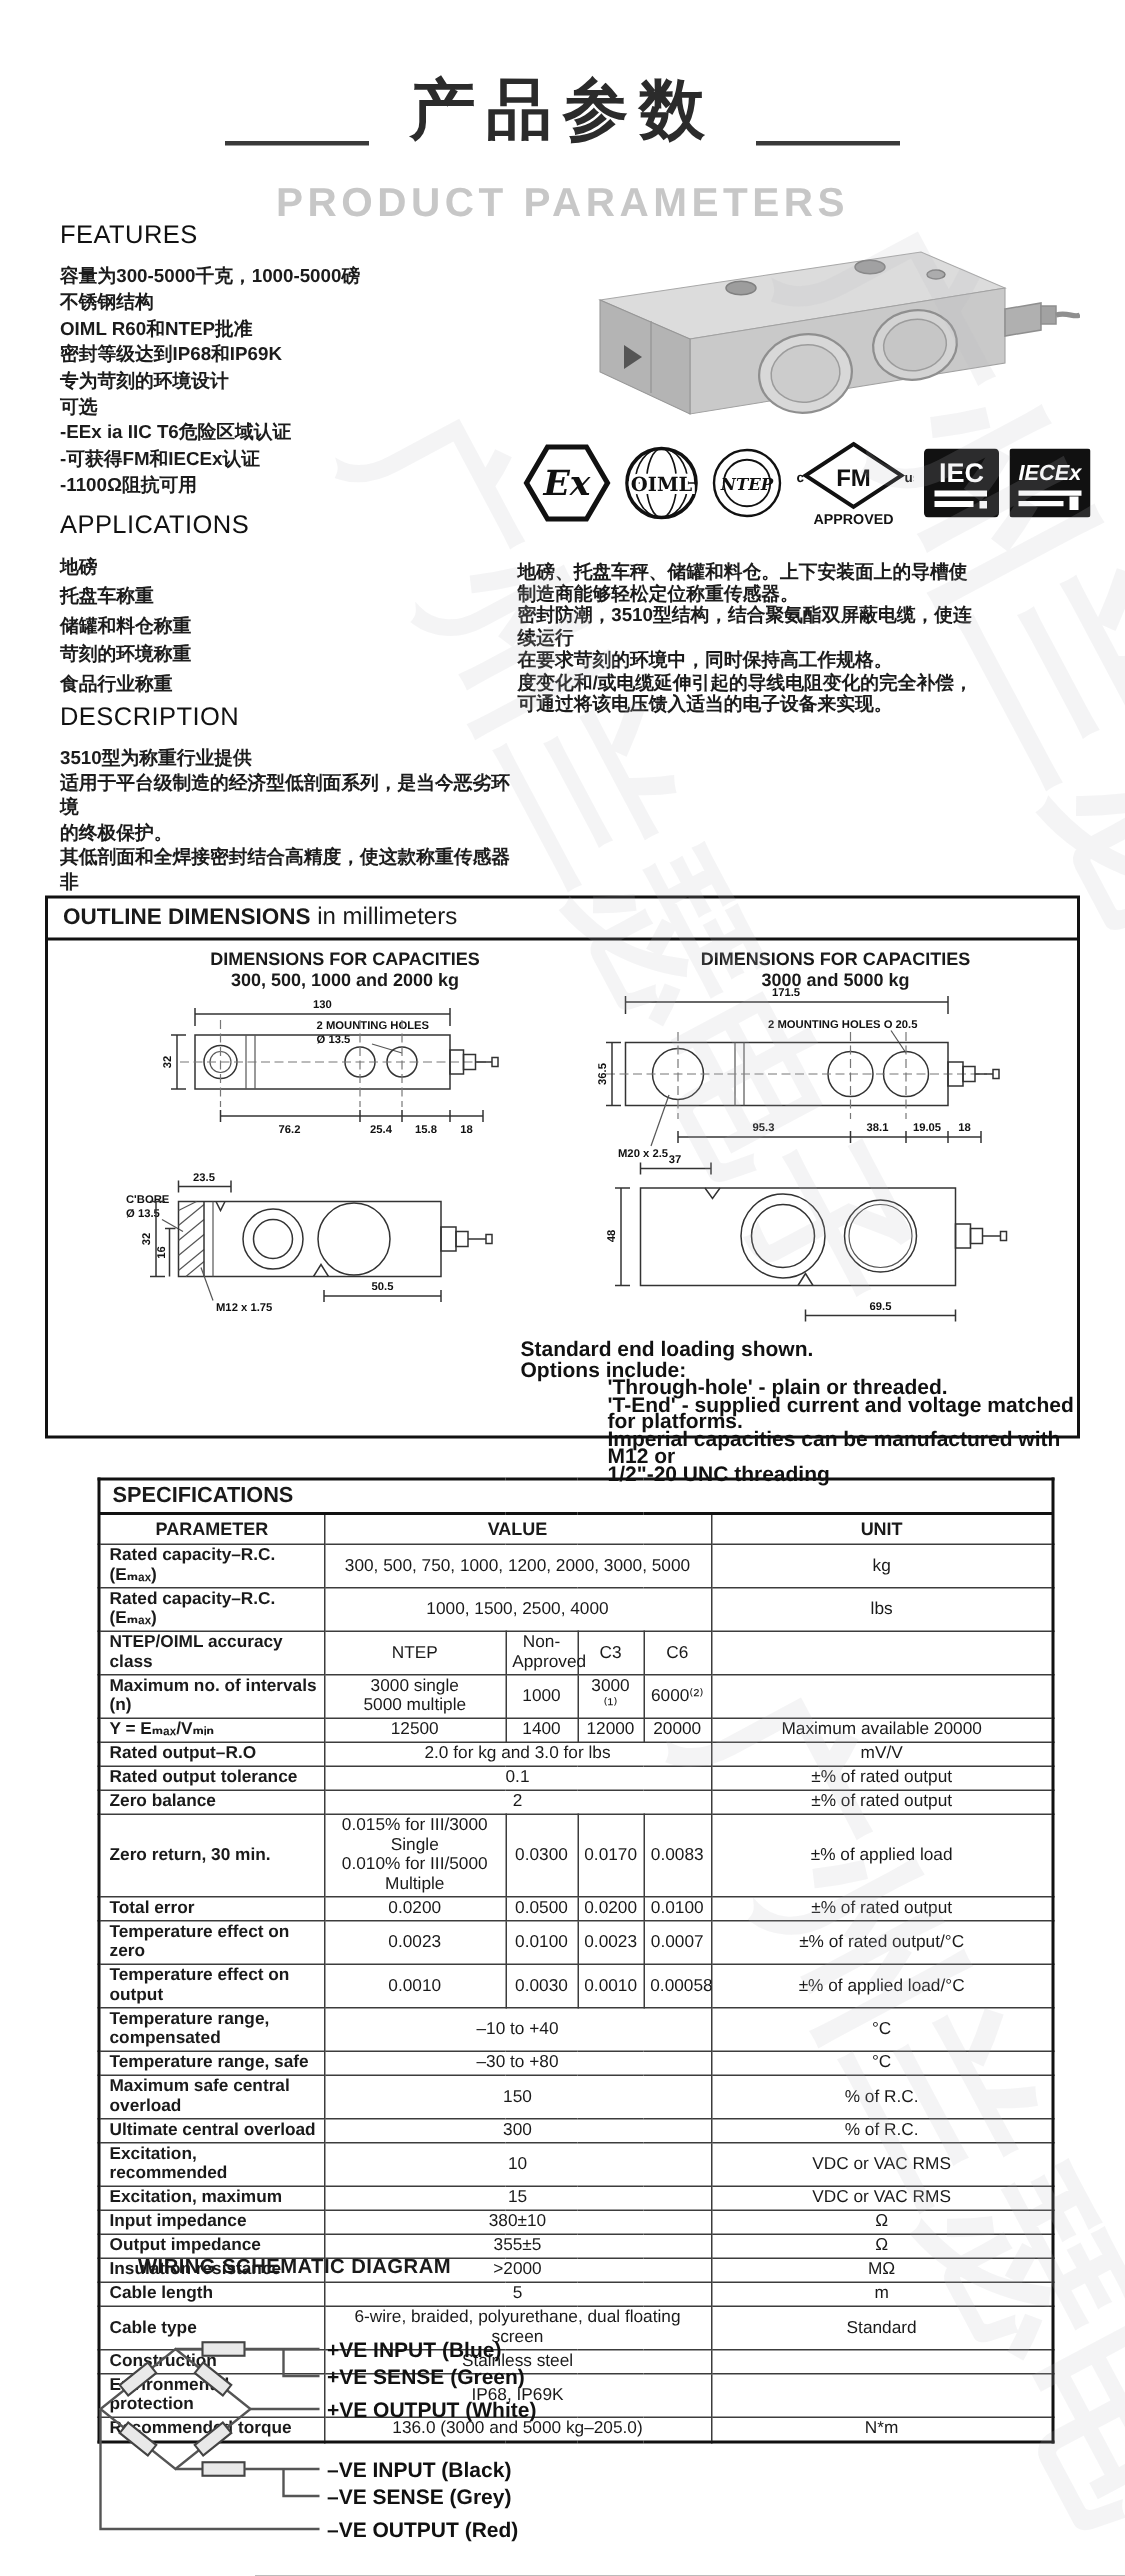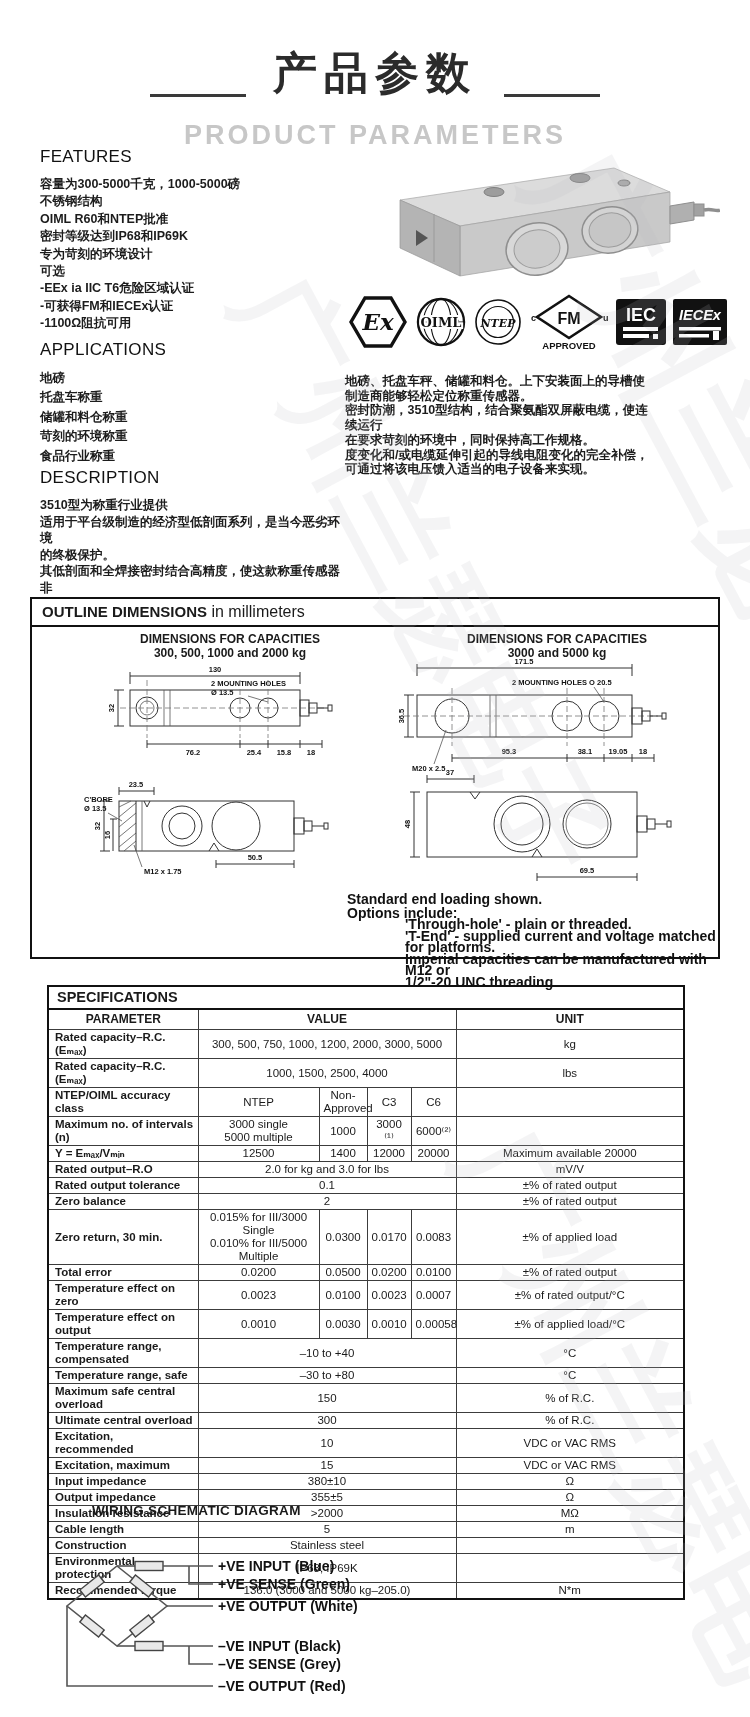--- a/index.html
+++ b/index.html
@@ -33,21 +33,21 @@
   #outline-title .suffix{font-weight:normal;font-size:16px;}
   .dim-caption{position:absolute;text-align:center;font-size:12px;font-weight:bold;line-height:14px;}
   .drawing{position:absolute;}
   .dim{font:bold 7.5px "Liberation Sans","DejaVu Sans",sans-serif;fill:#111;}
   .dln{stroke:#333;stroke-width:1;fill:none;}
   .thin{stroke:#555;stroke-width:.8;fill:none;}
   .dash{stroke:#777;stroke-width:.8;fill:none;stroke-dasharray:6 3;}
   .notes{position:absolute;left:295px;top:295px;font-size:14px;font-weight:bold;color:#111;line-height:11.5px;margin-left:20px;}
   .notes .ind{margin-left:58px;}
   
-  #spec-wrap{position:absolute;left:47px;top:985px;width:636px;}
+  #spec-wrap{position:absolute;left:65px;top:985px;width:636px;}
   table.spec{border-collapse:collapse;width:636px;table-layout:fixed;border:2px solid #111;}
   table.spec td{border:1px solid #3c3c3c;font-size:11.5px;line-height:13px;padding:1px 4px;
                 text-align:center;vertical-align:middle;white-space:pre-line;background:transparent;}
   table.spec td.title{font-size:14.5px;font-weight:bold;text-align:left;padding:4px 8px;border-bottom:2px solid #111;}
   table.spec td.colh{font-weight:bold;font-size:12px;padding:3px 16px;}
   table.spec td.param{text-align:left;font-weight:bold;padding-left:6px;}
   
   #wiring-title{position:absolute;left:92px;top:1503px;font-size:13.5px;font-weight:bold;letter-spacing:.3px;}
   #wiring-svg{position:absolute;left:55px;top:1528px;}
   .wlab{font:bold 14px "Liberation Sans","DejaVu Sans",sans-serif;fill:#111;}
@@ -498,20 +498,25 @@
             <td class="param">Insulation resistance</td>
             <td class="val" colspan="4">&gt;2000</td>
             <td class="unit">MΩ</td>
           </tr>
           <tr>
             <td class="param">Cable length</td>
             <td class="val" colspan="4">5</td>
             <td class="unit">m</td>
           </tr>
           <tr>
+            <td class="param">Cable type</td>
+            <td class="val" colspan="4">6-wire, braided, polyurethane, dual floating screen</td>
+            <td class="unit">Standard</td>
+          </tr>
+          <tr>
             <td class="param">Construction</td>
             <td class="val" colspan="4">Stainless steel</td>
             <td class="unit"></td>
           </tr>
           <tr>
             <td class="param">Environmental protection</td>
             <td class="val" colspan="4">IP68, IP69K</td>
             <td class="unit"></td>
           </tr>
           <tr>

